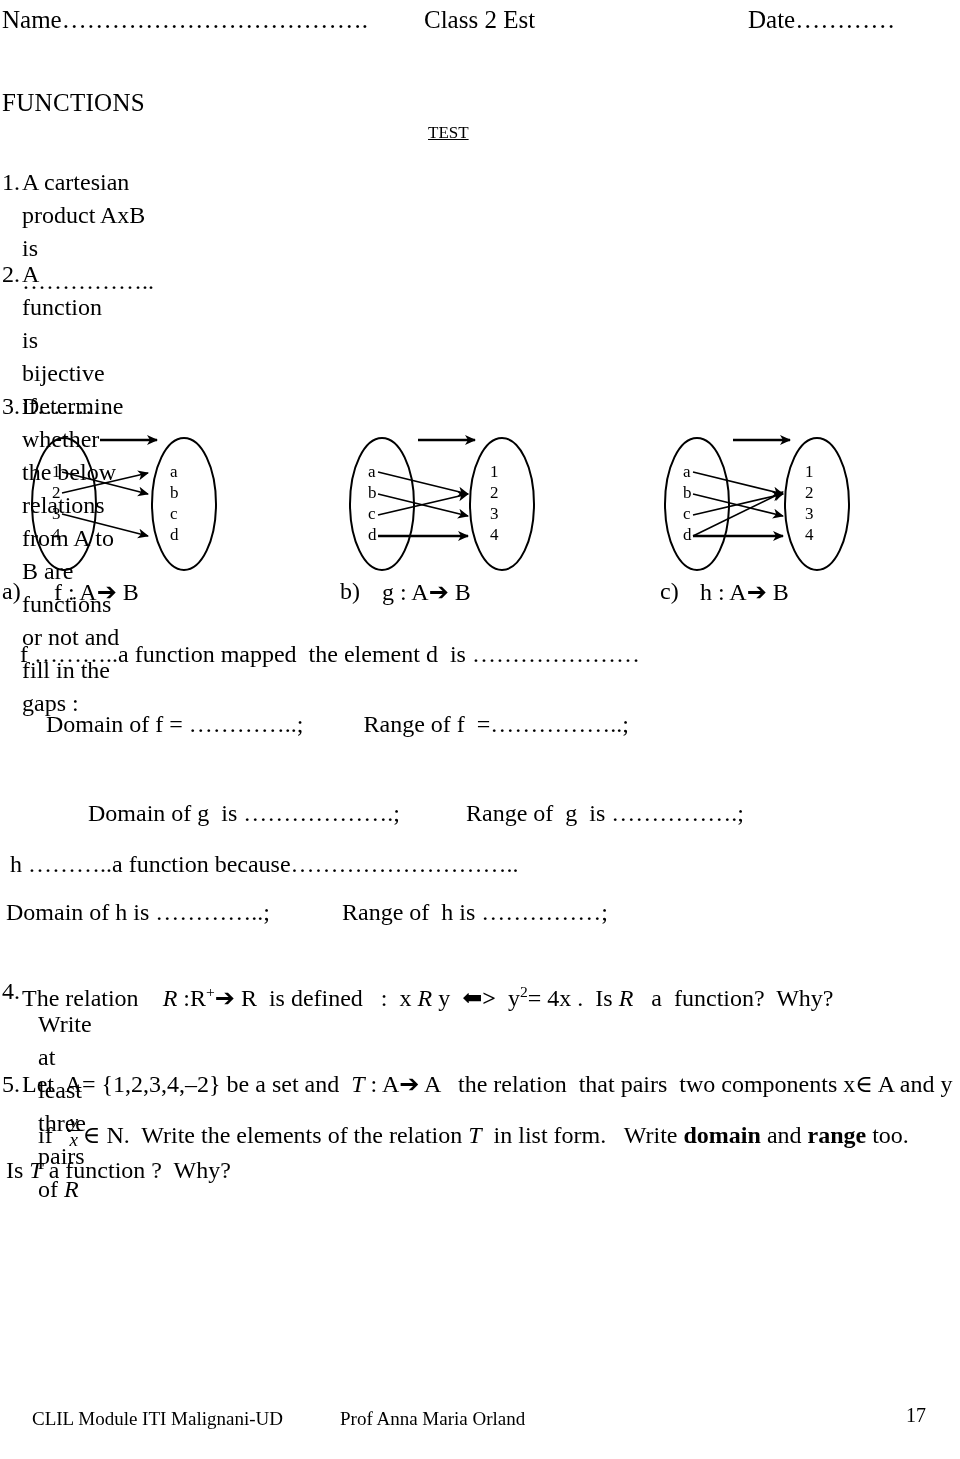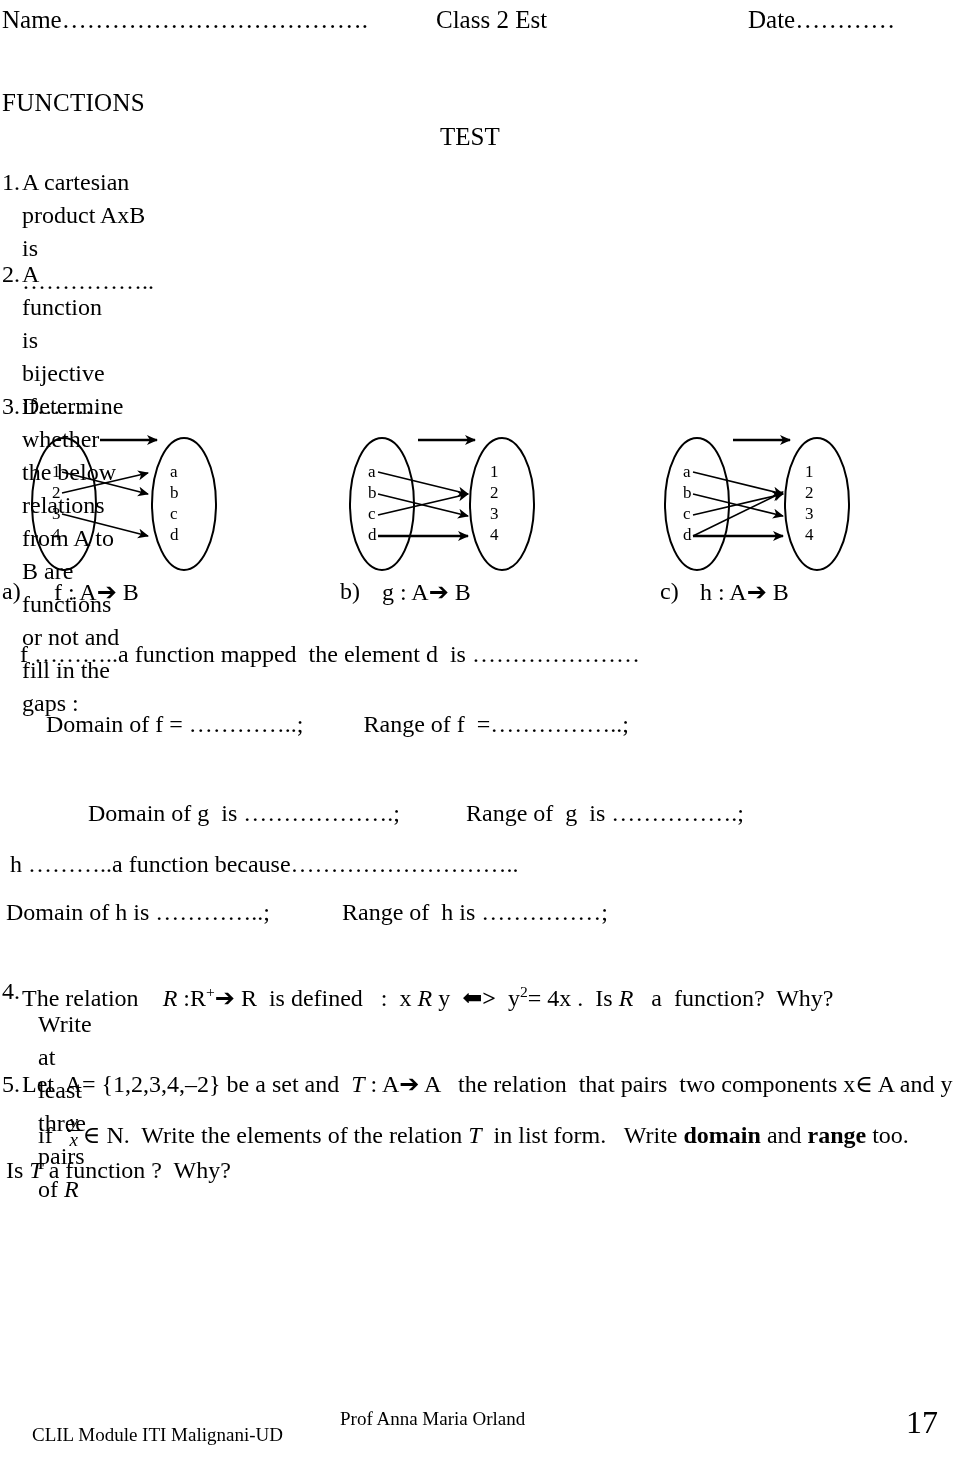--- a/index.html
+++ b/index.html
@@ -24,37 +24,38 @@
   
   .hdr {
     position: absolute;
     top: 6px;
     left: 0;
     width: 960px;
     height: 34px;
     font-size: 25px;
   }
   .hdr-name  { position: absolute; left: 2px;   top: 0; white-space: nowrap; }
-  .hdr-class { position: absolute; left: 436px; top: 0; white-space: nowrap; }
+  .hdr-class { position: absolute; left: 424px; top: 0; white-space: nowrap; }
   .hdr-date  { position: absolute; left: 748px; top: 0; white-space: nowrap; }
 
   
   .functions {
     position: absolute;
     left: 2px;
     top: 70px;
     font-size: 25px;
     letter-spacing: 0.3px;
     margin-top: 19px;
   }
   .test-title {
     position: absolute;
-    left: 440px;
+    left: 428px;
     top: 123px;
-    font-size: 25px;
+    font-size: 17px;
+    text-decoration: underline;
   }
 
   
   .q {
     position: absolute;
     font-size: 24px;
     line-height: 33px;
   }
   .q-num {
     position: absolute;
@@ -143,23 +144,23 @@
 
   
   .footer {
     position: absolute;
     left: 0;
     top: 1408px;
     width: 960px;
     height: 36px;
     font-size: 19px;
   }
-  .foot-left  { position: absolute; left: 32px;  top: 16px; white-space: nowrap; }
+  .foot-left  { position: absolute; left: 32px;  top: 0; white-space: nowrap; }
   .foot-mid   { position: absolute; left: 340px; top: 0; white-space: nowrap; }
-  .foot-page  { position: absolute; left: 906px; top: -4px; font-size: 32px; text-align: center; }
+  .foot-page  { position: absolute; left: 906px; top: -4px; font-size: 20px; text-align: center; }
 </style>
 </head>
 <body>
 
 <div class="page">
 
   <div class="hdr">
     <span class="hdr-name">Name……………………………….</span>
     <span class="hdr-class">Class 2 Est</span>
     <span class="hdr-date">Date…………</span>

